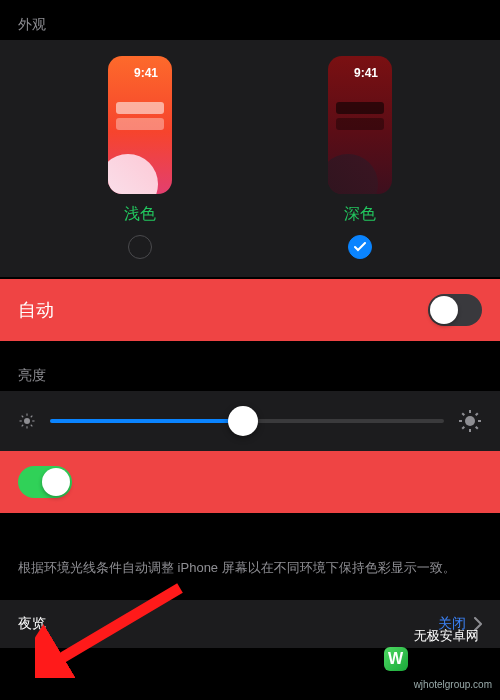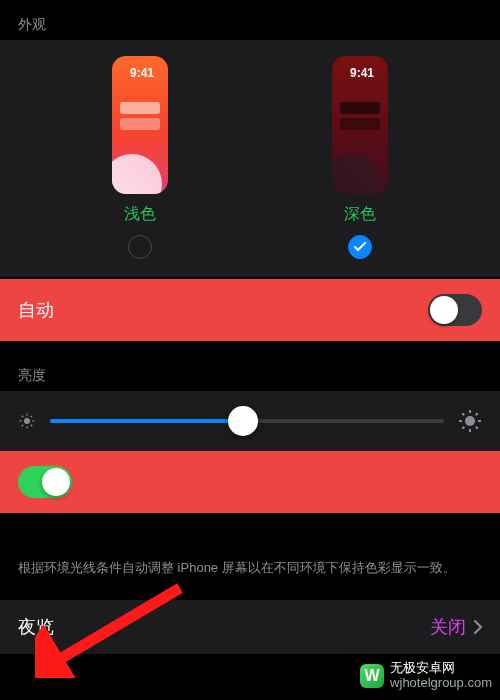--- a/index.html
+++ b/index.html
@@ -26,21 +26,21 @@
       justify-content: space-around;
       padding: 0 30px;
     }
     .appearance-choice {
       display: flex;
       flex-direction: column;
       align-items: center;
       gap: 10px;
     }
     .phone-preview {
-      width: 56px;
+      width: 64px;
       height: 138px;
       border-radius: 14px;
       position: relative;
       overflow: hidden;
     }
     .phone-light {
       background: linear-gradient(180deg,#fd6a2b 0%,#f6442d 55%,#e33f6f 100%);
     }
     .phone-dark {
       background: linear-gradient(180deg,#7a1012 0%,#5b0d16 55%,#3d0f1e 100%);
@@ -166,27 +166,27 @@
       line-height: 1.45;
       padding: 10px 18px 22px;
       margin-top: 36px;
     }
     .nav-row {
       background: #1c1c1e;
       display: flex;
       align-items: center;
       justify-content: space-between;
       padding: 15px 18px;
-      font-size: 18px;
+      font-size: 14px;
     }
     .nav-right {
       display: flex;
       align-items: center;
       gap: 8px;
-      color: #d946ef;
+      color: #3b82f6;
     }
     .red-arrow {
       position: absolute;
       left: 35px;
       top: 583px;
       width: 150px;
       height: 95px;
       pointer-events: none;
     }
     .watermark {
@@ -204,21 +204,21 @@
       height: 24px;
       border-radius: 6px;
       background: linear-gradient(135deg,#4ed962,#1aa83a);
       display: flex;
       align-items: center;
       justify-content: center;
       font-weight: 900;
       font-size: 16px;
     }
     .watermark .wm-text { line-height: 1.1; }
-    .watermark .wm-sub { font-size: 13px; color: #9aa; }
+    .watermark .wm-sub { font-size: 10px; color: #9aa; margin-top: 36px; }
   </style>
 </head>
 <body>
 
 <div class="section-header">外观</div>
 
 <div class="appearance-panel">
   <div class="appearance-options">
 
     <div class="appearance-choice">

